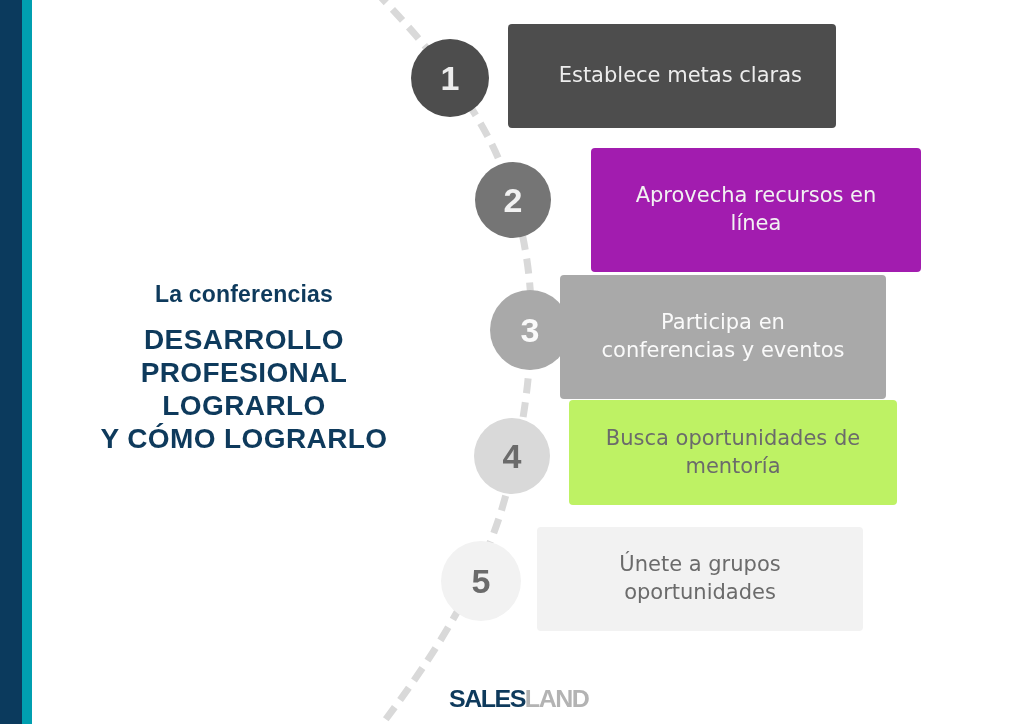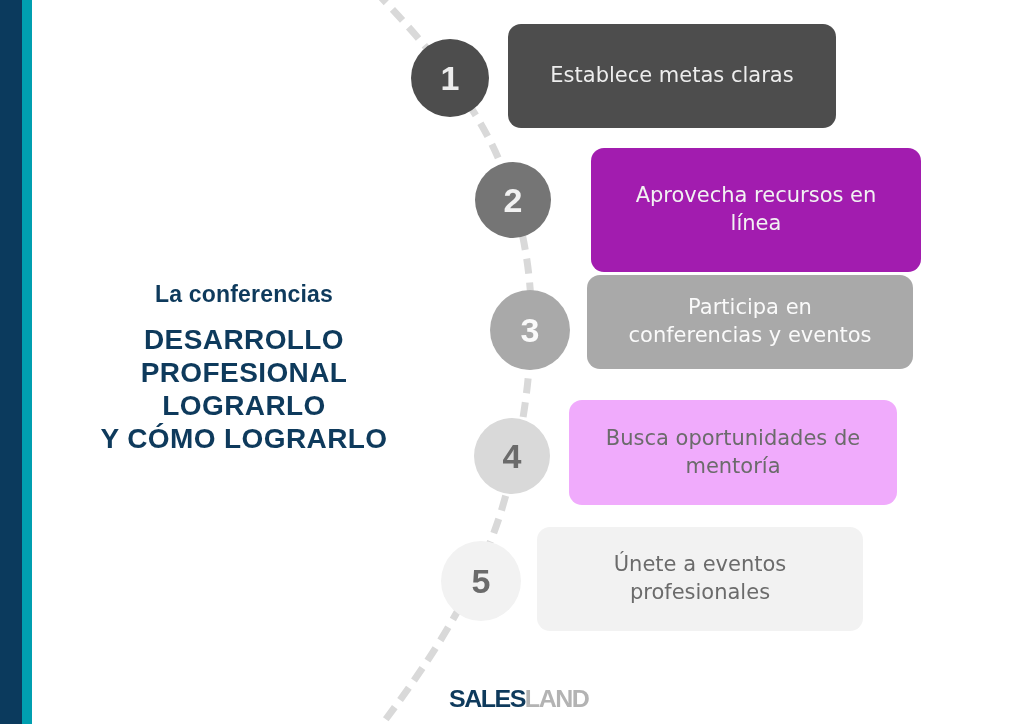--- a/index.html
+++ b/index.html
@@ -29,22 +29,22 @@
   .headline{
     font-size:28px;font-weight:700;line-height:33px;letter-spacing:.4px;text-align:center;
   }
   .headline span{display:block;}
   .step-circle{
     position:absolute;border-radius:50%;
     display:flex;align-items:center;justify-content:center;
     font-weight:700;font-size:34px;
   }
   .step-box{
-    position:absolute;border-radius:13px;
-    display:flex;align-items:center;justify-content:center;
+    position:absolute;border-radius:4px;
+    display:flex;align-items:center;justify-content:flex-end;
     text-align:center;font-size:21px;line-height:1.32;
     padding:10px 34px;box-sizing:border-box;
     font-family:"DejaVu Sans", sans-serif;
   }
   .logo{
     position:absolute;left:449px;top:684px;
     font-size:25px;font-weight:800;letter-spacing:-1.5px;
     white-space:nowrap;transform:scaleY(.95);
   }
   .logo .p1{color:#0e3a5c;}
@@ -81,35 +81,35 @@
   <div class="step-circle" style="left: 475px; top: 162px; width: 76px; height: 76px; background: rgb(117, 117, 117); color: rgb(242, 242, 242);">
     <span>2</span>
   </div>
   <div class="step-box" style="left: 568px; top: 148px; width: 330px; height: 124px; background: #a21caf; color: rgb(242, 242, 242); margin-left: 23px;">
     <span>Aprovecha recursos en línea</span>
   </div>
 
   <div class="step-circle" style="left: 490px; top: 290px; width: 80px; height: 80px; background: rgb(169, 169, 169); color: rgb(250, 250, 250);">
     <span>3</span>
   </div>
-  <div class="step-box" style="left: 587px; top: 275px; width: 326px; height: 94px; background: rgb(169, 169, 169); color: rgb(250, 250, 250);">
+  <div class="step-box" style="left: 560px; top: 275px; width: 326px; height: 124px; background: rgb(169, 169, 169); color: rgb(250, 250, 250);">
     <span>Participa en conferencias y eventos</span>
   </div>
 
   <div class="step-circle" style="left: 474px; top: 418px; width: 76px; height: 76px; background: rgb(217, 217, 217); color: rgb(107, 107, 107);">
     <span>4</span>
   </div>
-  <div class="step-box" style="left: 569px; top: 400px; width: 328px; height: 105px; background: #f0abfc; color: rgb(107, 107, 107);">
+  <div class="step-box" style="left: 569px; top: 400px; width: 328px; height: 105px; background: #bef264; color: rgb(107, 107, 107);">
     <span>Busca oportunidades de mentoría</span>
   </div>
 
   <div class="step-circle" style="left: 441px; top: 541px; width: 80px; height: 80px; background: rgb(242, 242, 242); color: rgb(107, 107, 107);">
     <span>5</span>
   </div>
   <div class="step-box" style="left: 537px; top: 527px; width: 326px; height: 104px; background: rgb(242, 242, 242); color: rgb(107, 107, 107);">
-    <span>Únete a eventos profesionales</span>
+    <span>Únete a grupos oportunidades</span>
   </div>
 
   <div class="logo">
     <span class="p1">SALES</span><span class="p2">LAND</span>
   </div>
 
 </div>
 
 </body></html>

